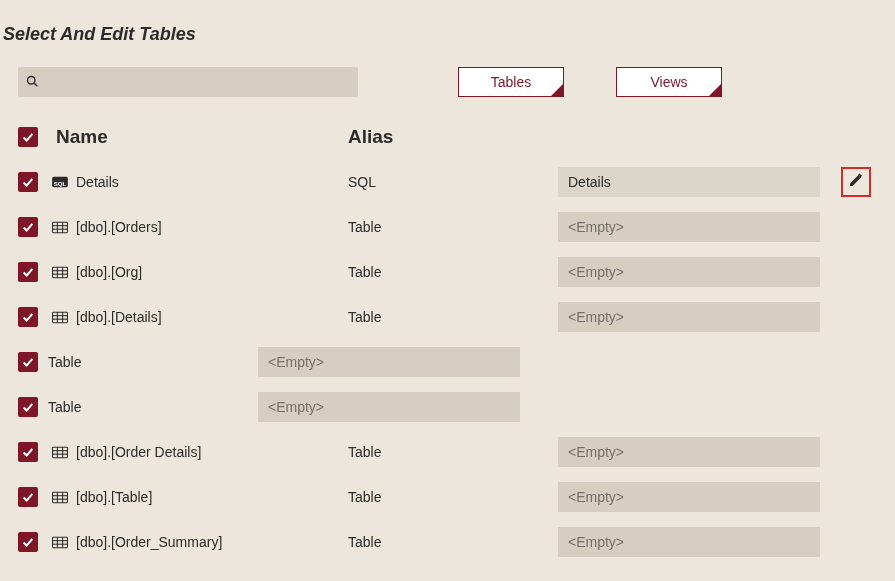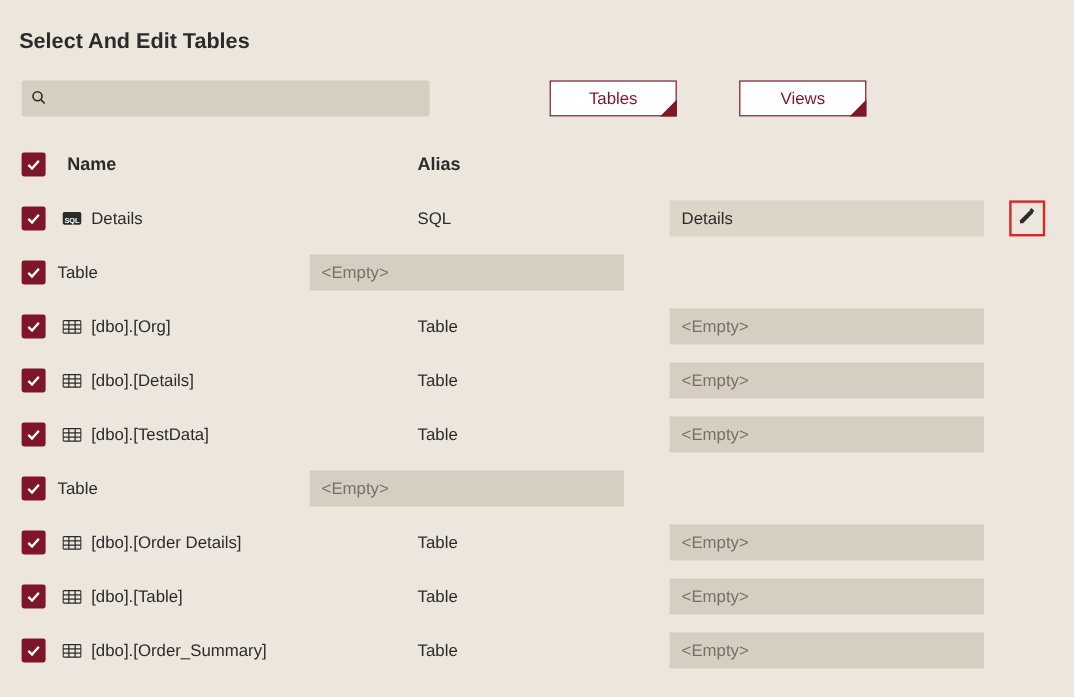--- a/index.html
+++ b/index.html
@@ -9,21 +9,22 @@
     height: 581px;
     background: #ece6dc;
     font-family: "Segoe UI", Arial, sans-serif;
     font-size: 14px;
     color: #2b2b2b;
     overflow: hidden;
   }
   .page-title {
     font-size: 18px;
     font-weight: 600;
-    padding: 24px 0 0 16px;
+    padding: 24px 0 0 3px;
+    font-style: italic;
   }
   .toolbar {
     display: flex;
     align-items: flex-end;
     padding: 22px 18px 18px 18px;
     gap: 32px;
   }
   .search-box {
     display: flex;
     align-items: center;
@@ -81,21 +82,21 @@
     cursor: pointer;
   }
   .grid {
     padding: 0 18px;
   }
   .header-row {
     display: flex;
     align-items: center;
     height: 44px;
     font-weight: 600;
-    font-size: 15px;
+    font-size: 19px;
   }
   .col-check { width: 30px; display:flex; align-items:center; }
   .col-name  { width: 300px; display:flex; align-items:center; gap:8px; padding-left:4px;}
   .col-type  { width: 210px; display:flex; align-items:center; }
   .col-alias { width: 280px; display:flex; align-items:center; }
   .col-edit  { width: 36px; display:flex; align-items:center; justify-content:center; }
 
   .data-row {
     display: flex;
     align-items: center;
@@ -204,20 +205,32 @@
         </div>
       </div>
       <div class="data-row">
         <div class="col-check">
           <div class="checkbox">
             <svg width="14" height="14" viewBox="0 0 16 16">
               <polyline points="3,8.5 6.5,12 13,4.5" fill="none" stroke="#fff" stroke-width="2.3"></polyline>
             </svg>
           </div>
         </div>
+        <div class="col-name">
+          <span class="row-icon">
+            <svg width="16" height="14" viewBox="0 0 18 16">
+              <rect x="0.5" y="2.5" width="17" height="12" rx="1" fill="none" stroke="#2b2b2b" stroke-width="1.2"></rect>
+              <line x1="0.5" y1="6.5" x2="17.5" y2="6.5" stroke="#2b2b2b" stroke-width="1.2"></line>
+              <line x1="0.5" y1="10.5" x2="17.5" y2="10.5" stroke="#2b2b2b" stroke-width="1.2"></line>
+              <line x1="6" y1="2.5" x2="6" y2="14.5" stroke="#2b2b2b" stroke-width="1.2"></line>
+              <line x1="12" y1="2.5" x2="12" y2="14.5" stroke="#2b2b2b" stroke-width="1.2"></line>
+            </svg>
+          </span>
+          <span class="name-text">[dbo].[Orders]</span>
+        </div>
         <div class="col-type">Table</div>
         <div class="col-alias">
           <input class="alias-field" placeholder="&lt;Empty&gt;" style="">
         </div>
         <div class="col-edit"></div>
       </div>
       <div class="data-row">
         <div class="col-check">
           <div class="checkbox">
             <svg width="14" height="14" viewBox="0 0 16 16">
@@ -270,32 +283,20 @@
         <div class="col-edit"></div>
       </div>
       <div class="data-row">
         <div class="col-check">
           <div class="checkbox">
             <svg width="14" height="14" viewBox="0 0 16 16">
               <polyline points="3,8.5 6.5,12 13,4.5" fill="none" stroke="#fff" stroke-width="2.3"></polyline>
             </svg>
           </div>
         </div>
-        <div class="col-name">
-          <span class="row-icon">
-            <svg width="16" height="14" viewBox="0 0 18 16">
-              <rect x="0.5" y="2.5" width="17" height="12" rx="1" fill="none" stroke="#2b2b2b" stroke-width="1.2"></rect>
-              <line x1="0.5" y1="6.5" x2="17.5" y2="6.5" stroke="#2b2b2b" stroke-width="1.2"></line>
-              <line x1="0.5" y1="10.5" x2="17.5" y2="10.5" stroke="#2b2b2b" stroke-width="1.2"></line>
-              <line x1="6" y1="2.5" x2="6" y2="14.5" stroke="#2b2b2b" stroke-width="1.2"></line>
-              <line x1="12" y1="2.5" x2="12" y2="14.5" stroke="#2b2b2b" stroke-width="1.2"></line>
-            </svg>
-          </span>
-          <span class="name-text">[dbo].[TestData]</span>
-        </div>
         <div class="col-type">Table</div>
         <div class="col-alias">
           <input class="alias-field" placeholder="&lt;Empty&gt;" style="">
         </div>
         <div class="col-edit"></div>
       </div>
       <div class="data-row">
         <div class="col-check">
           <div class="checkbox">
             <svg width="14" height="14" viewBox="0 0 16 16">

